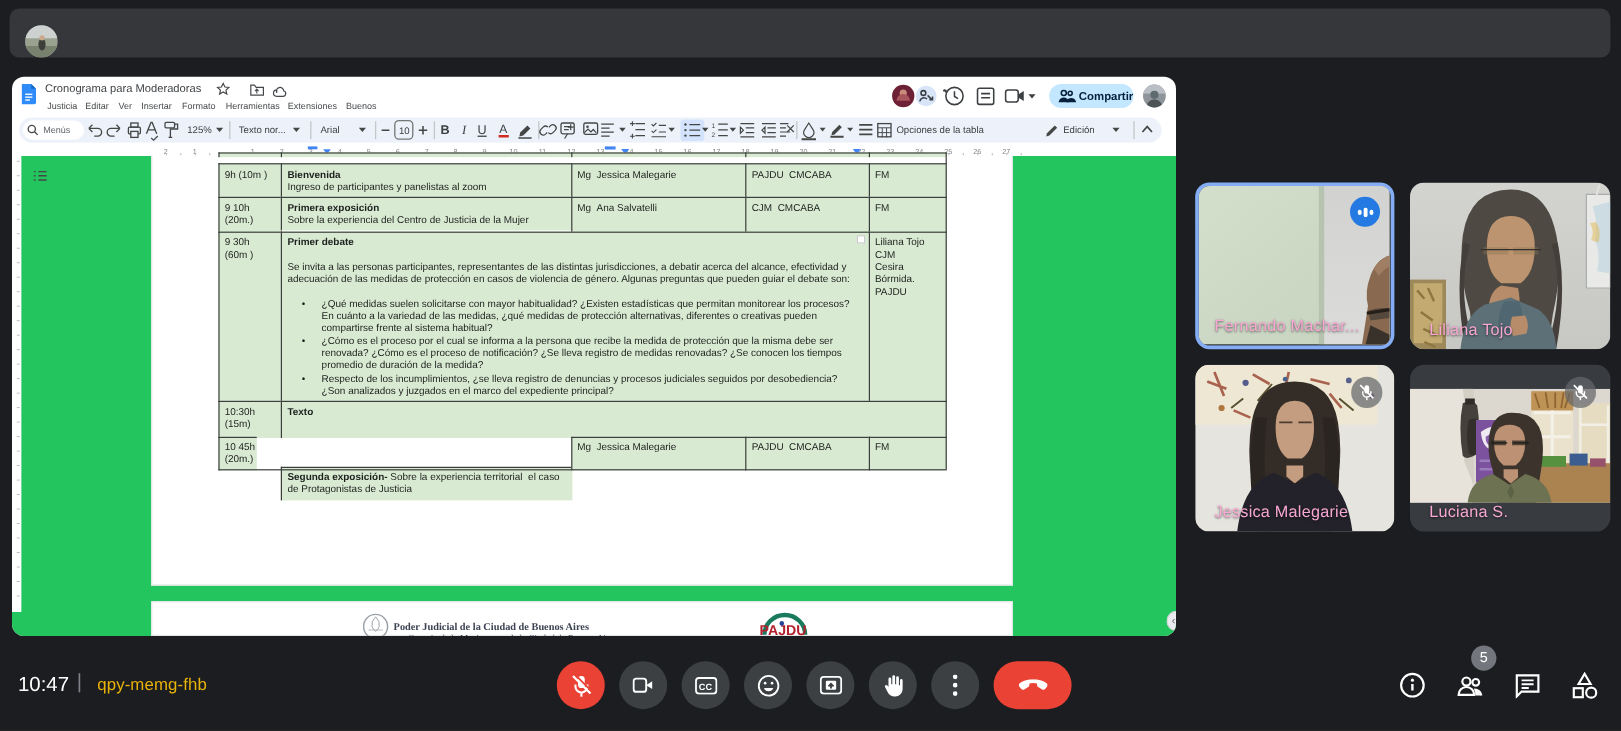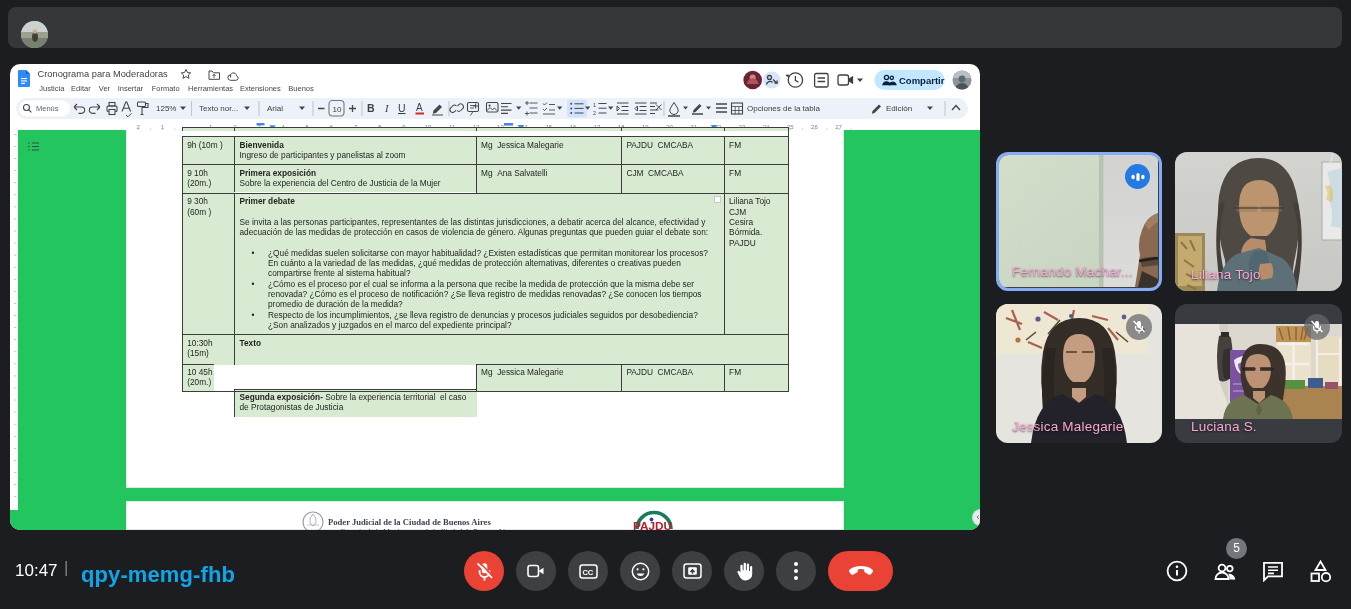--- a/index.html
+++ b/index.html
@@ -585,21 +585,21 @@
       <path d="M3 6 v1.5 a4 4 0 0 0 8 0 V6 h-1.2 v1.5 a2.8 2.8 0 0 1 -5.6 0 V6 z"></path>
       <rect x="6.4" y="11" width="1.2" height="2.5"></rect>
       <path d="M1.5 1 l11 11" stroke="#fff" stroke-width="1.4"></path>
     </svg>
   </div>
   <div class="tname">Luciana S.</div>
 </div>
 
 <div class="abs" style="left:15px;top:561px;font-size:17px;color:#fff;">10:47</div>
 <div class="abs" style="left:64px;top:558px;font-size:17px;color:#7d8187;">|</div>
-<div class="abs" style="left:81px;top:562px;font-size:22px;color:#0ea5e9;font-weight:bold;letter-spacing:.1px;">qpy-memg-fhb</div>
+<div class="abs" style="left:81px;top:562px;font-size:14px;color:#eab308;font-weight:normal;letter-spacing:.1px;">qpy-memg-fhb</div>
 
 <div class="cbtn red" style="left:464px;">
   <svg width="21" height="21" viewBox="0 0 18 18" fill="#fff">
     <rect x="6.6" y="2" width="4.8" height="8.6" rx="2.4"></rect>
     <path d="M4 8 v1.5 a5 5 0 0 0 10 0 V8 h-1.5 v1.5 a3.5 3.5 0 0 1 -7 0 V8 z"></path>
     <rect x="8.25" y="14" width="1.5" height="2.8"></rect>
     <path d="M3 2 l12.5 12.5" stroke="#fff" stroke-width="1.6"></path>
     <path d="M4.3 0.9 l12.5 12.5" stroke="#EA4335" stroke-width="1.3"></path>
   </svg>
 </div>

